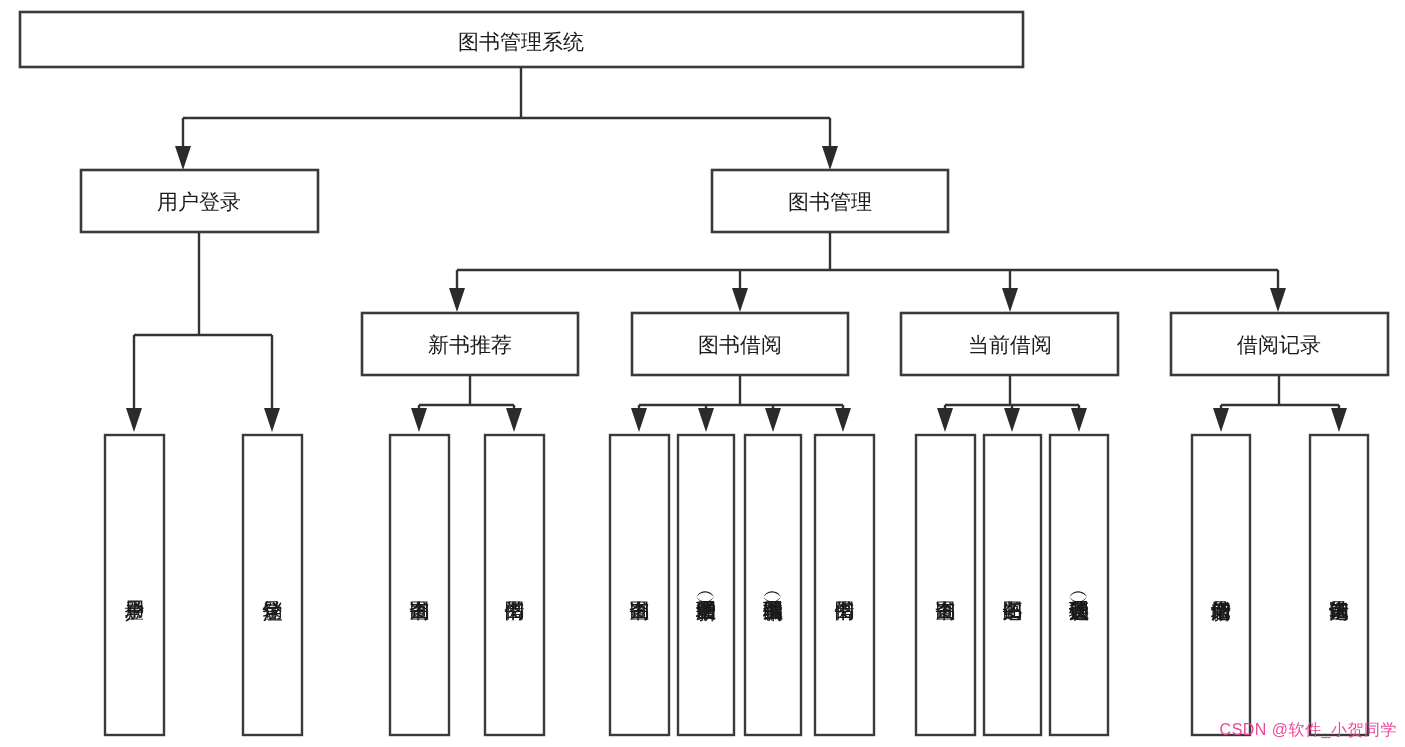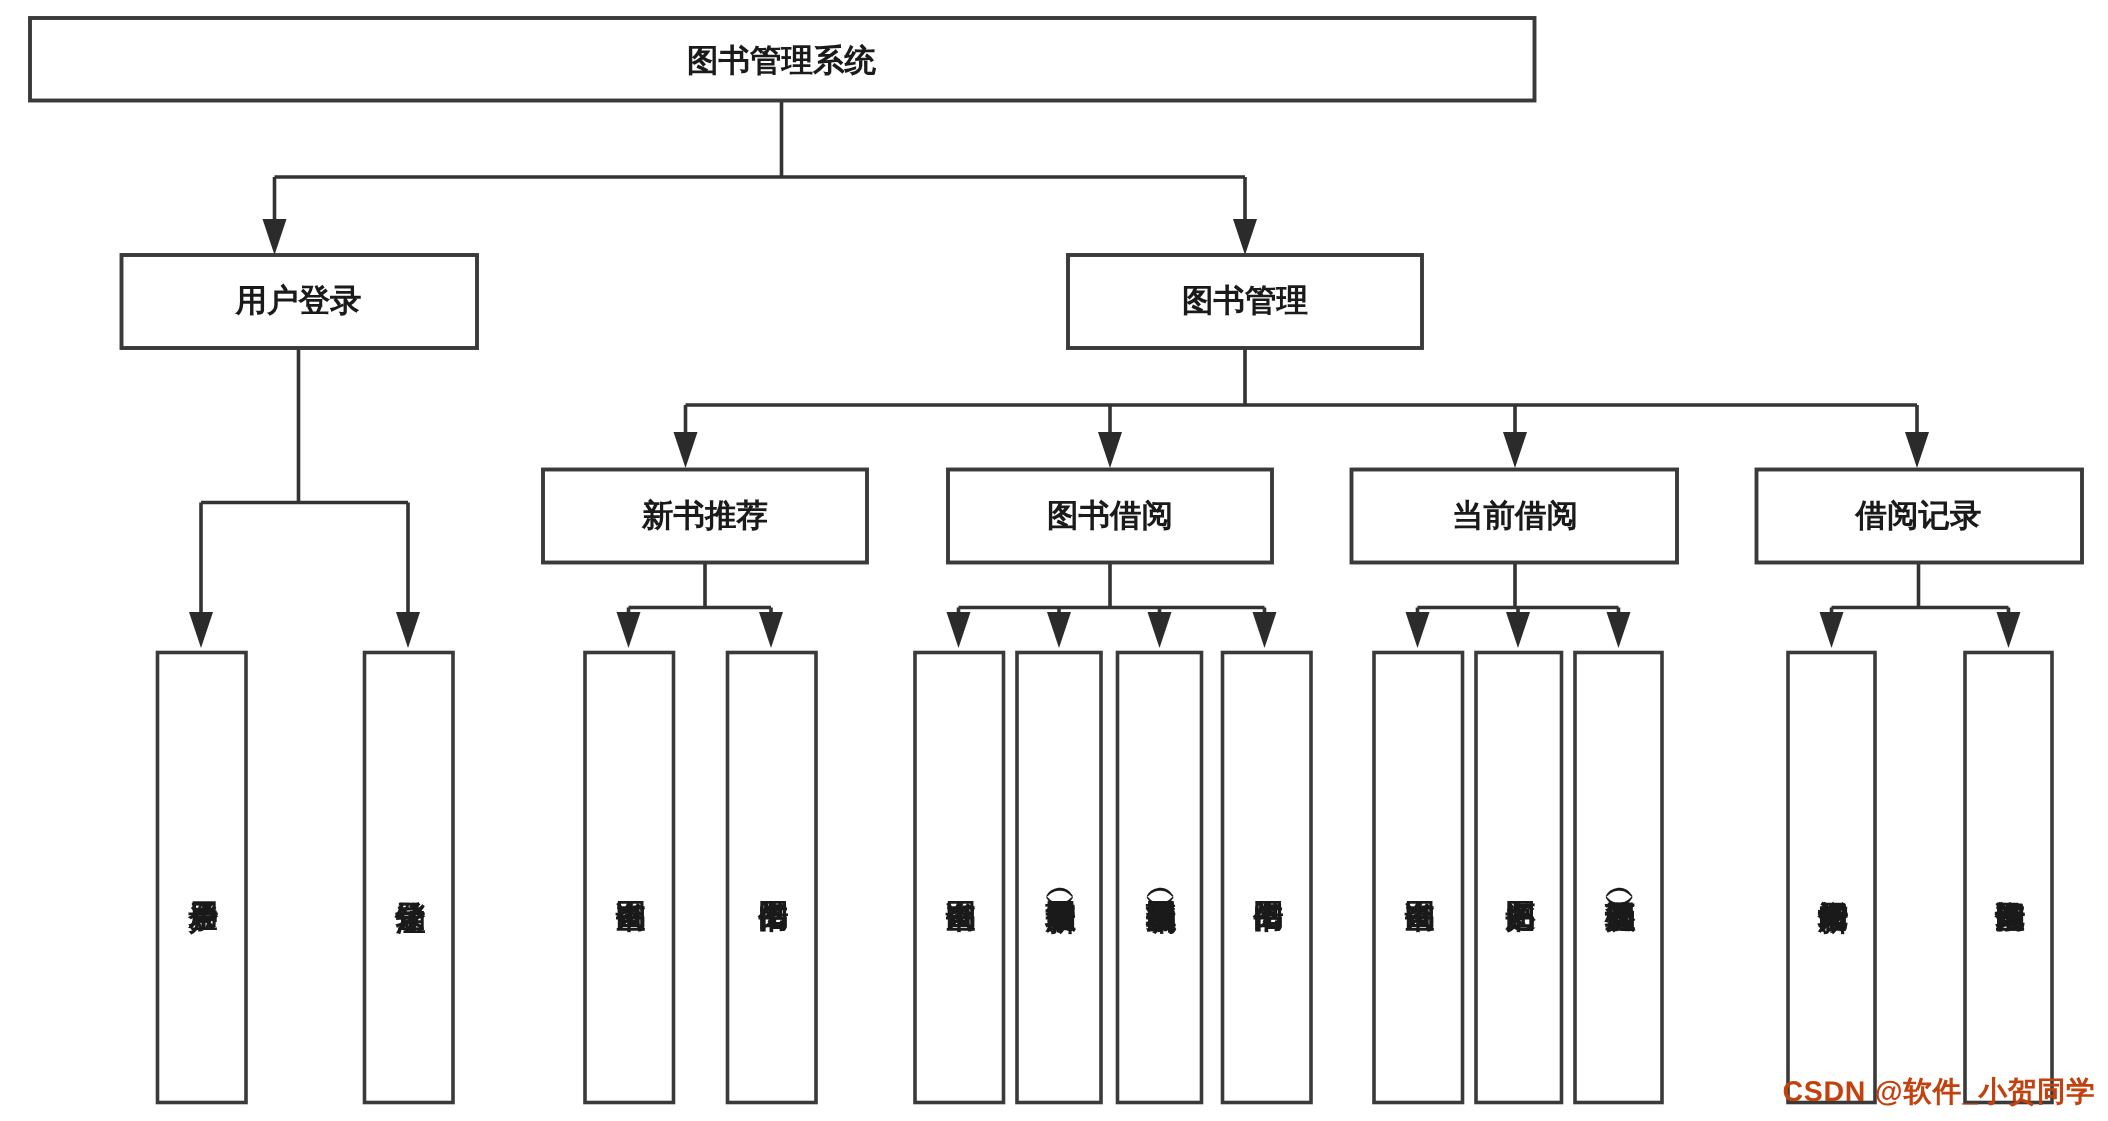--- a/index.html
+++ b/index.html
@@ -13,21 +13,20 @@
     font-family: "Liberation Sans", "DejaVu Sans", sans-serif;
     overflow: hidden;
     position: relative;
   }
   #diagram-root {
     position: absolute;
     left: 0;
     top: 0;
     width: 1405px;
     height: 747px;
-    font-weight: bold;
   }
   svg.diagram {
     display: block;
     width: 1405px;
     height: 747px;
   }
   .node-box {
     fill: #ffffff;
     stroke: #3a3a3a;
     stroke-width: 2.6;
@@ -67,22 +66,22 @@
     line-height: 1.06;
     color: #1a1a1a;
     white-space: nowrap;
     overflow: visible;
   }
   .watermark {
     position: absolute;
     right: 8px;
     bottom: 6px;
     font-family: "Liberation Sans", "DejaVu Sans", sans-serif;
-    font-size: 19px;
-    color: #c2410c;
+    font-size: 16px;
+    color: #ec4899;
     letter-spacing: 0.5px;
     user-select: none;
     white-space: nowrap;
   }
 </style>
 </head>
 <body>
 
 <div id="diagram-root">
 

